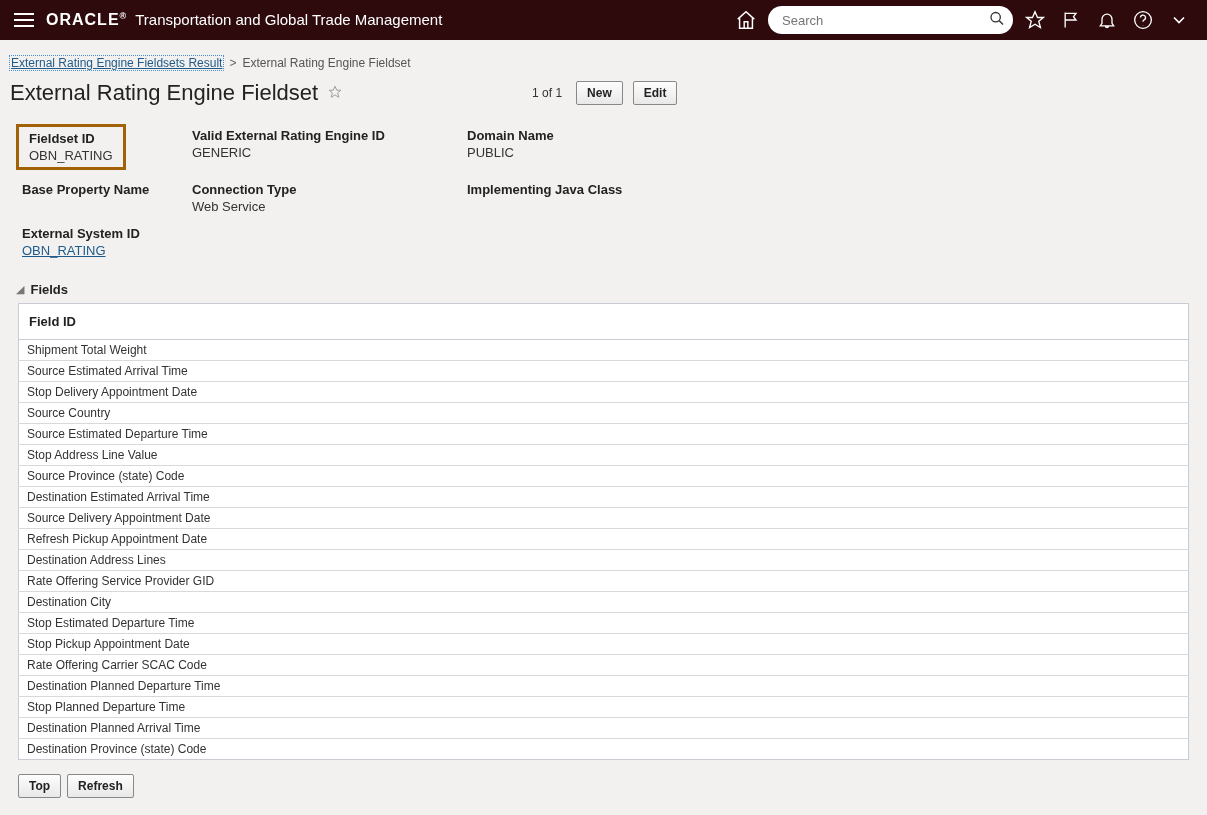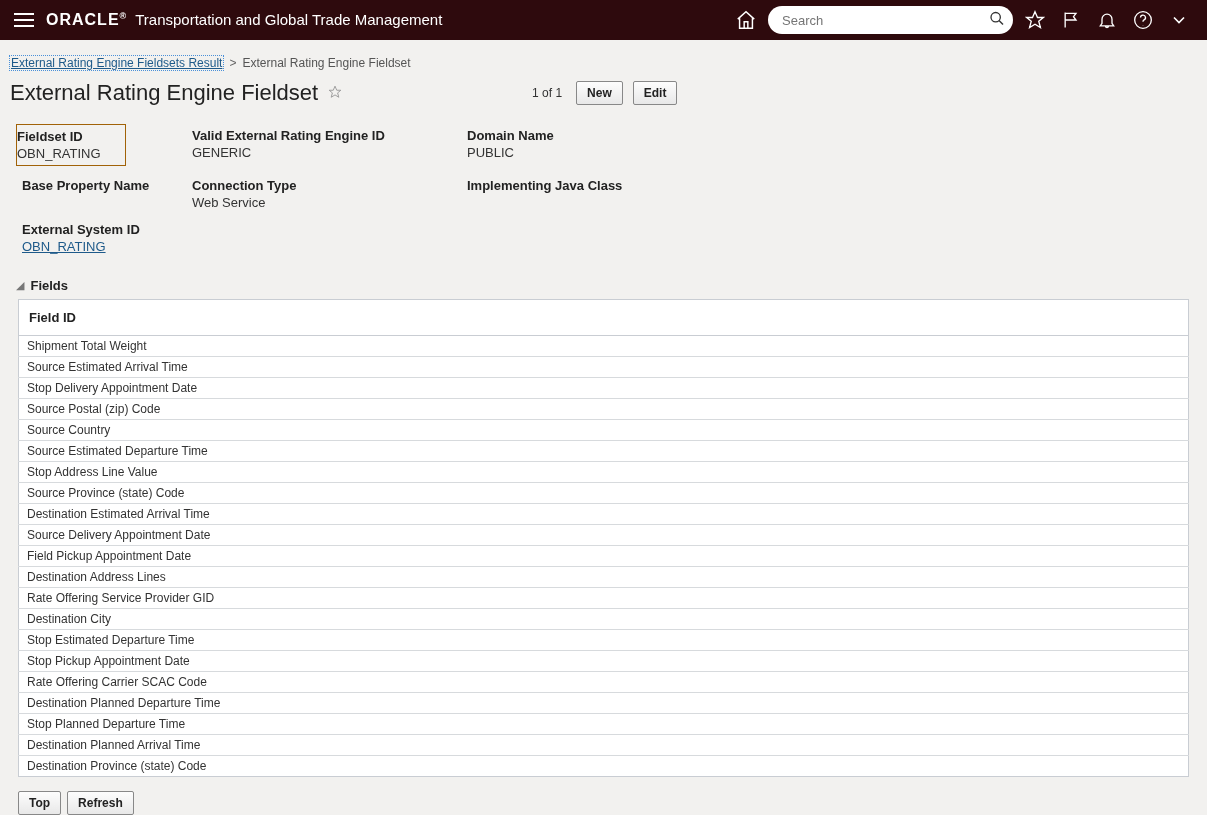--- a/index.html
+++ b/index.html
@@ -49,21 +49,21 @@
     background: linear-gradient(#fdfdfd, #e8e8e8);
     border: 1px solid #888; border-radius: 2px;
     padding: 4px 10px; font-size: 12px; font-weight: 600; cursor: pointer;
     color: #222;
   }
   .detail-grid { display: grid; grid-template-columns: 170px 275px 1fr; column-gap: 0; padding: 4px 12px 8px 12px; }
   .field-group { padding: 6px 0; }
   .field-label { font-size: 13px; font-weight: 600; color: #222; margin-bottom: 2px; }
   .field-value { font-size: 13px; color: #333; }
   .field-value a { color: #1e5a8a; text-decoration: underline; }
-  .highlight-box { border: 1px solid #a16207; padding: 4px 0; margin-left: -6px; margin-top: -4px; width: fit-content; min-width: 110px; }
+  .highlight-box { border: 3px solid #a16207; padding: 4px 10px; margin-left: -6px; margin-top: -4px; width: fit-content; min-width: 110px; }
   .section-header { display: flex; align-items: center; gap: 6px; padding: 10px 6px 6px 6px; }
   .section-header .tri { color: #777; font-size: 11px; }
   .section-title { font-weight: 700; font-size: 13px; }
   .table-wrap { padding: 0 8px 10px 8px; }
   table.fields-table {
     width: 100%; border-collapse: collapse; background: #fff;
     border: 1px solid #c9cdd3;
   }
   table.fields-table th {
     text-align: left; font-size: 13px; font-weight: 600; padding: 10px 10px;
@@ -206,42 +206,39 @@
           <tr>
             <td>Shipment Total Weight</td>
           </tr>
           <tr>
             <td>Source Estimated Arrival Time</td>
           </tr>
           <tr>
             <td>Stop Delivery Appointment Date</td>
           </tr>
           <tr>
-            <td>Source Postal (zip) Code</td>
-          </tr>
-          <tr>
             <td>Source Country</td>
           </tr>
           <tr>
             <td>Source Estimated Departure Time</td>
           </tr>
           <tr>
             <td>Stop Address Line Value</td>
           </tr>
           <tr>
             <td>Source Province (state) Code</td>
           </tr>
           <tr>
             <td>Destination Estimated Arrival Time</td>
           </tr>
           <tr>
             <td>Source Delivery Appointment Date</td>
           </tr>
           <tr>
-            <td>Field Pickup Appointment Date</td>
+            <td>Refresh Pickup Appointment Date</td>
           </tr>
           <tr>
             <td>Destination Address Lines</td>
           </tr>
           <tr>
             <td>Rate Offering Service Provider GID</td>
           </tr>
           <tr>
             <td>Destination City</td>
           </tr>

